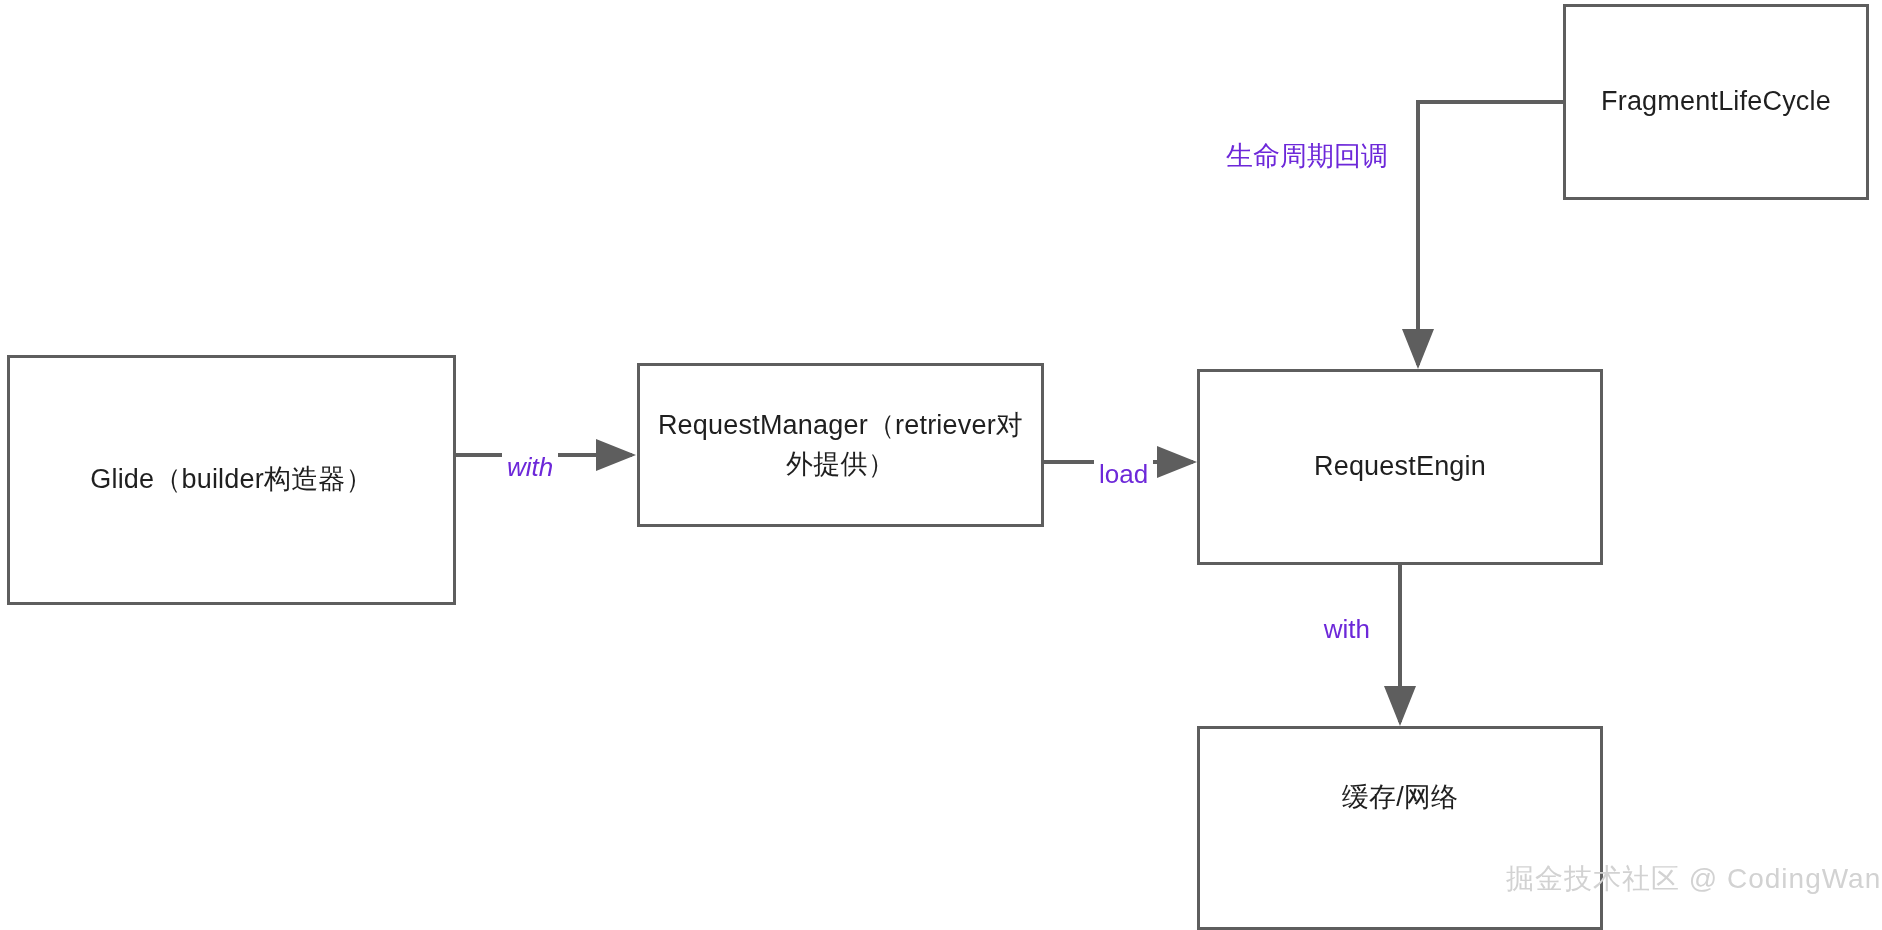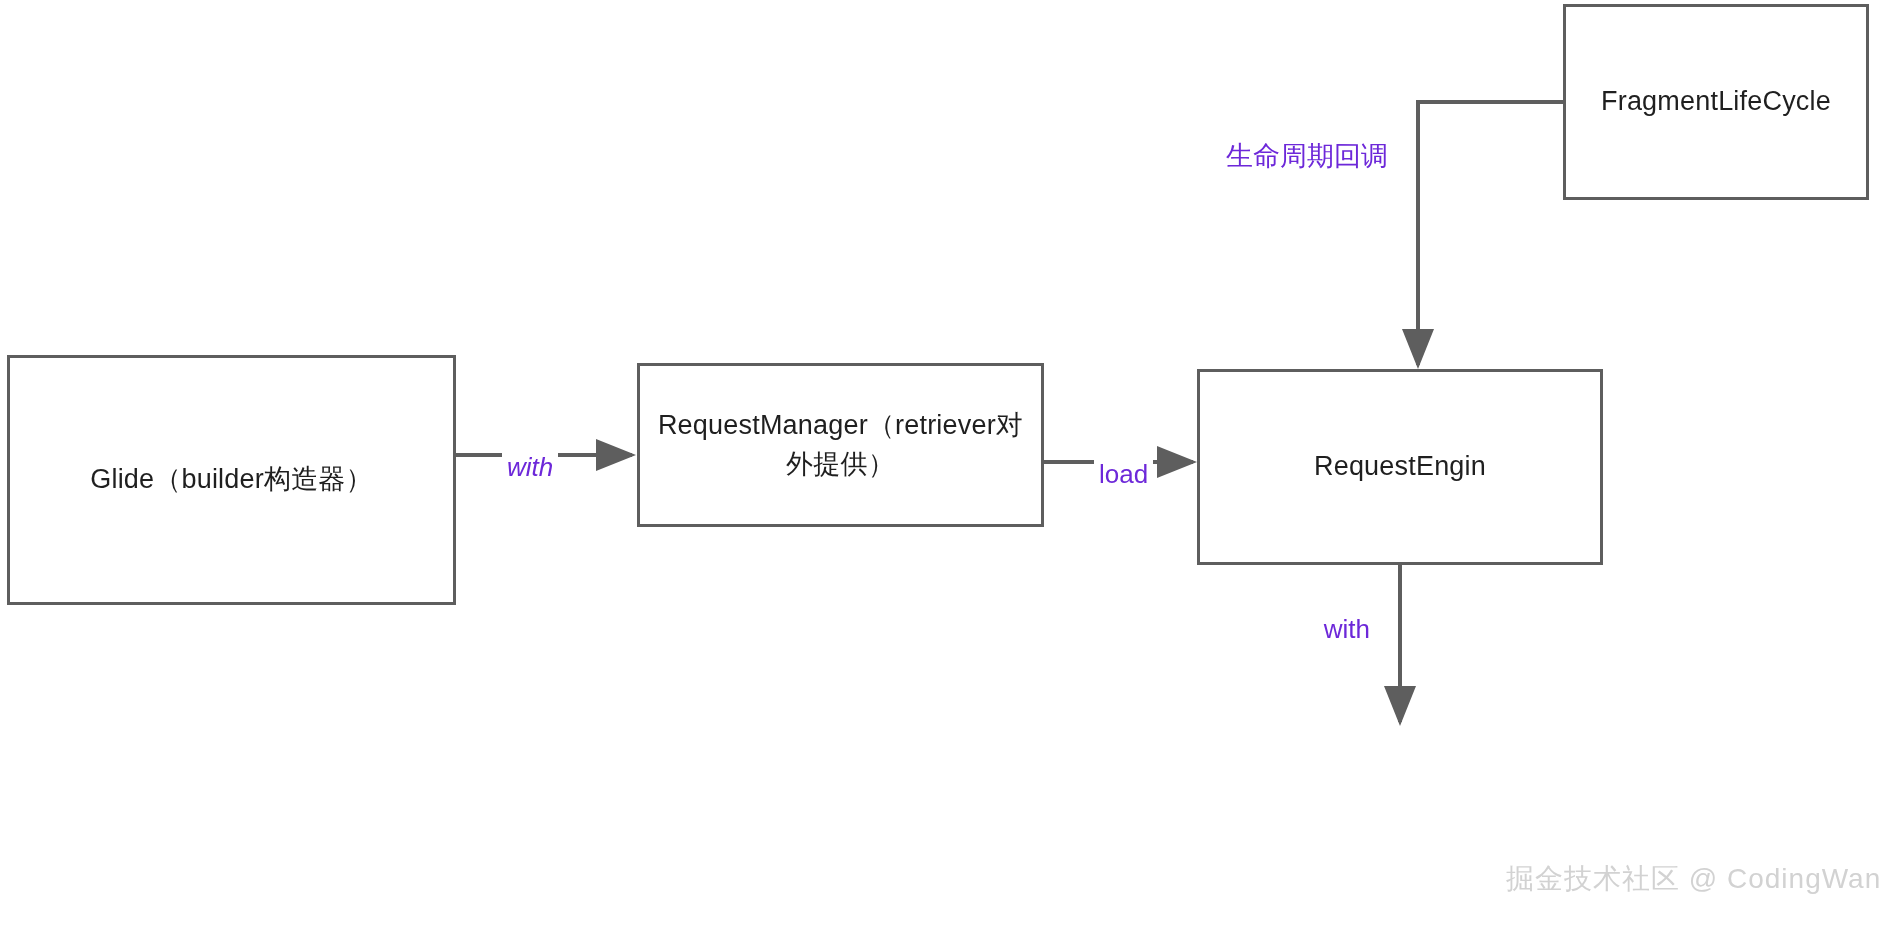--- a/index.html
+++ b/index.html
@@ -93,20 +93,23 @@
 
   <div class="node" style="left:637px; top:363px; width:407px; height:164px;">
     <div class="node-label">RequestManager（retriever对
 外提供）</div>
   </div>
 
   <div class="node" style="left:1197px; top:369px; width:406px; height:196px;">
     <div class="node-label">RequestEngin</div>
   </div>
 
+  <div class="node" style="left:1197px; top:726px; width:406px; height:204px;">
+    <div class="node-label" style="margin-bottom:60px;">缓存/网络</div>
+  </div>
 
   <div class="node" style="left:1563px; top:4px; width:306px; height:196px;">
     <div class="node-label">FragmentLifeCycle</div>
   </div>
 
   <div class="edge-label" style="left:502px; top:440px;font-style:italic;">with</div>
 
   <div class="edge-label" style="left:1094px; top:447px;">load</div>
 
   <div class="edge-label" style="left:1380px; top:602px; transform:translateX(-100%); padding-right:10px;">with</div>

